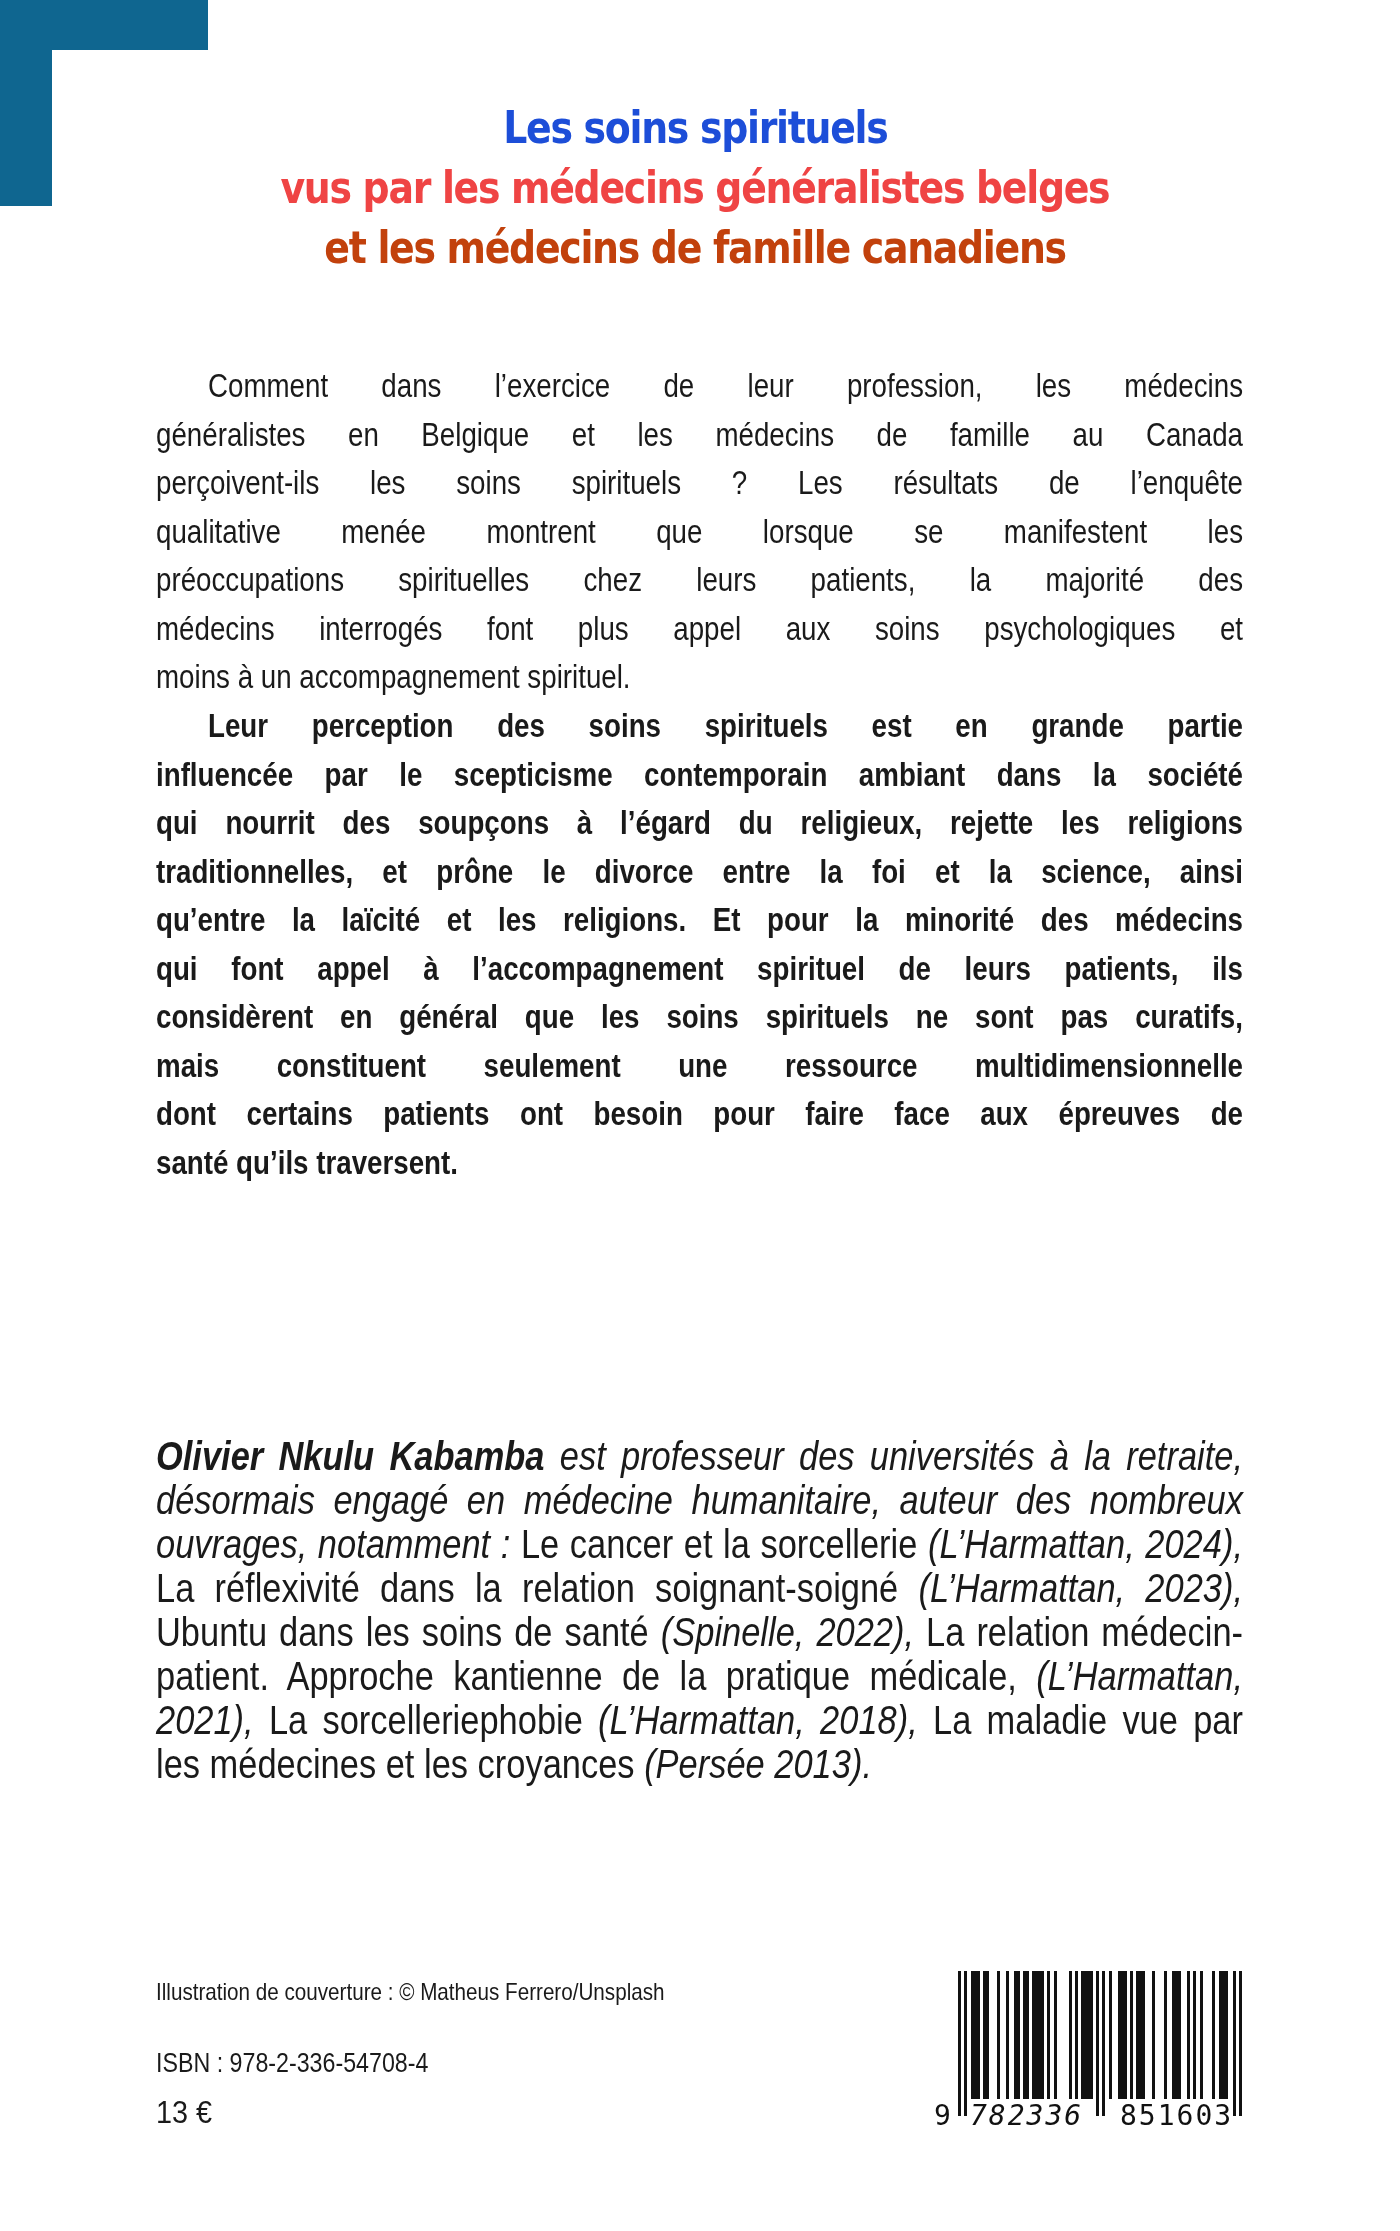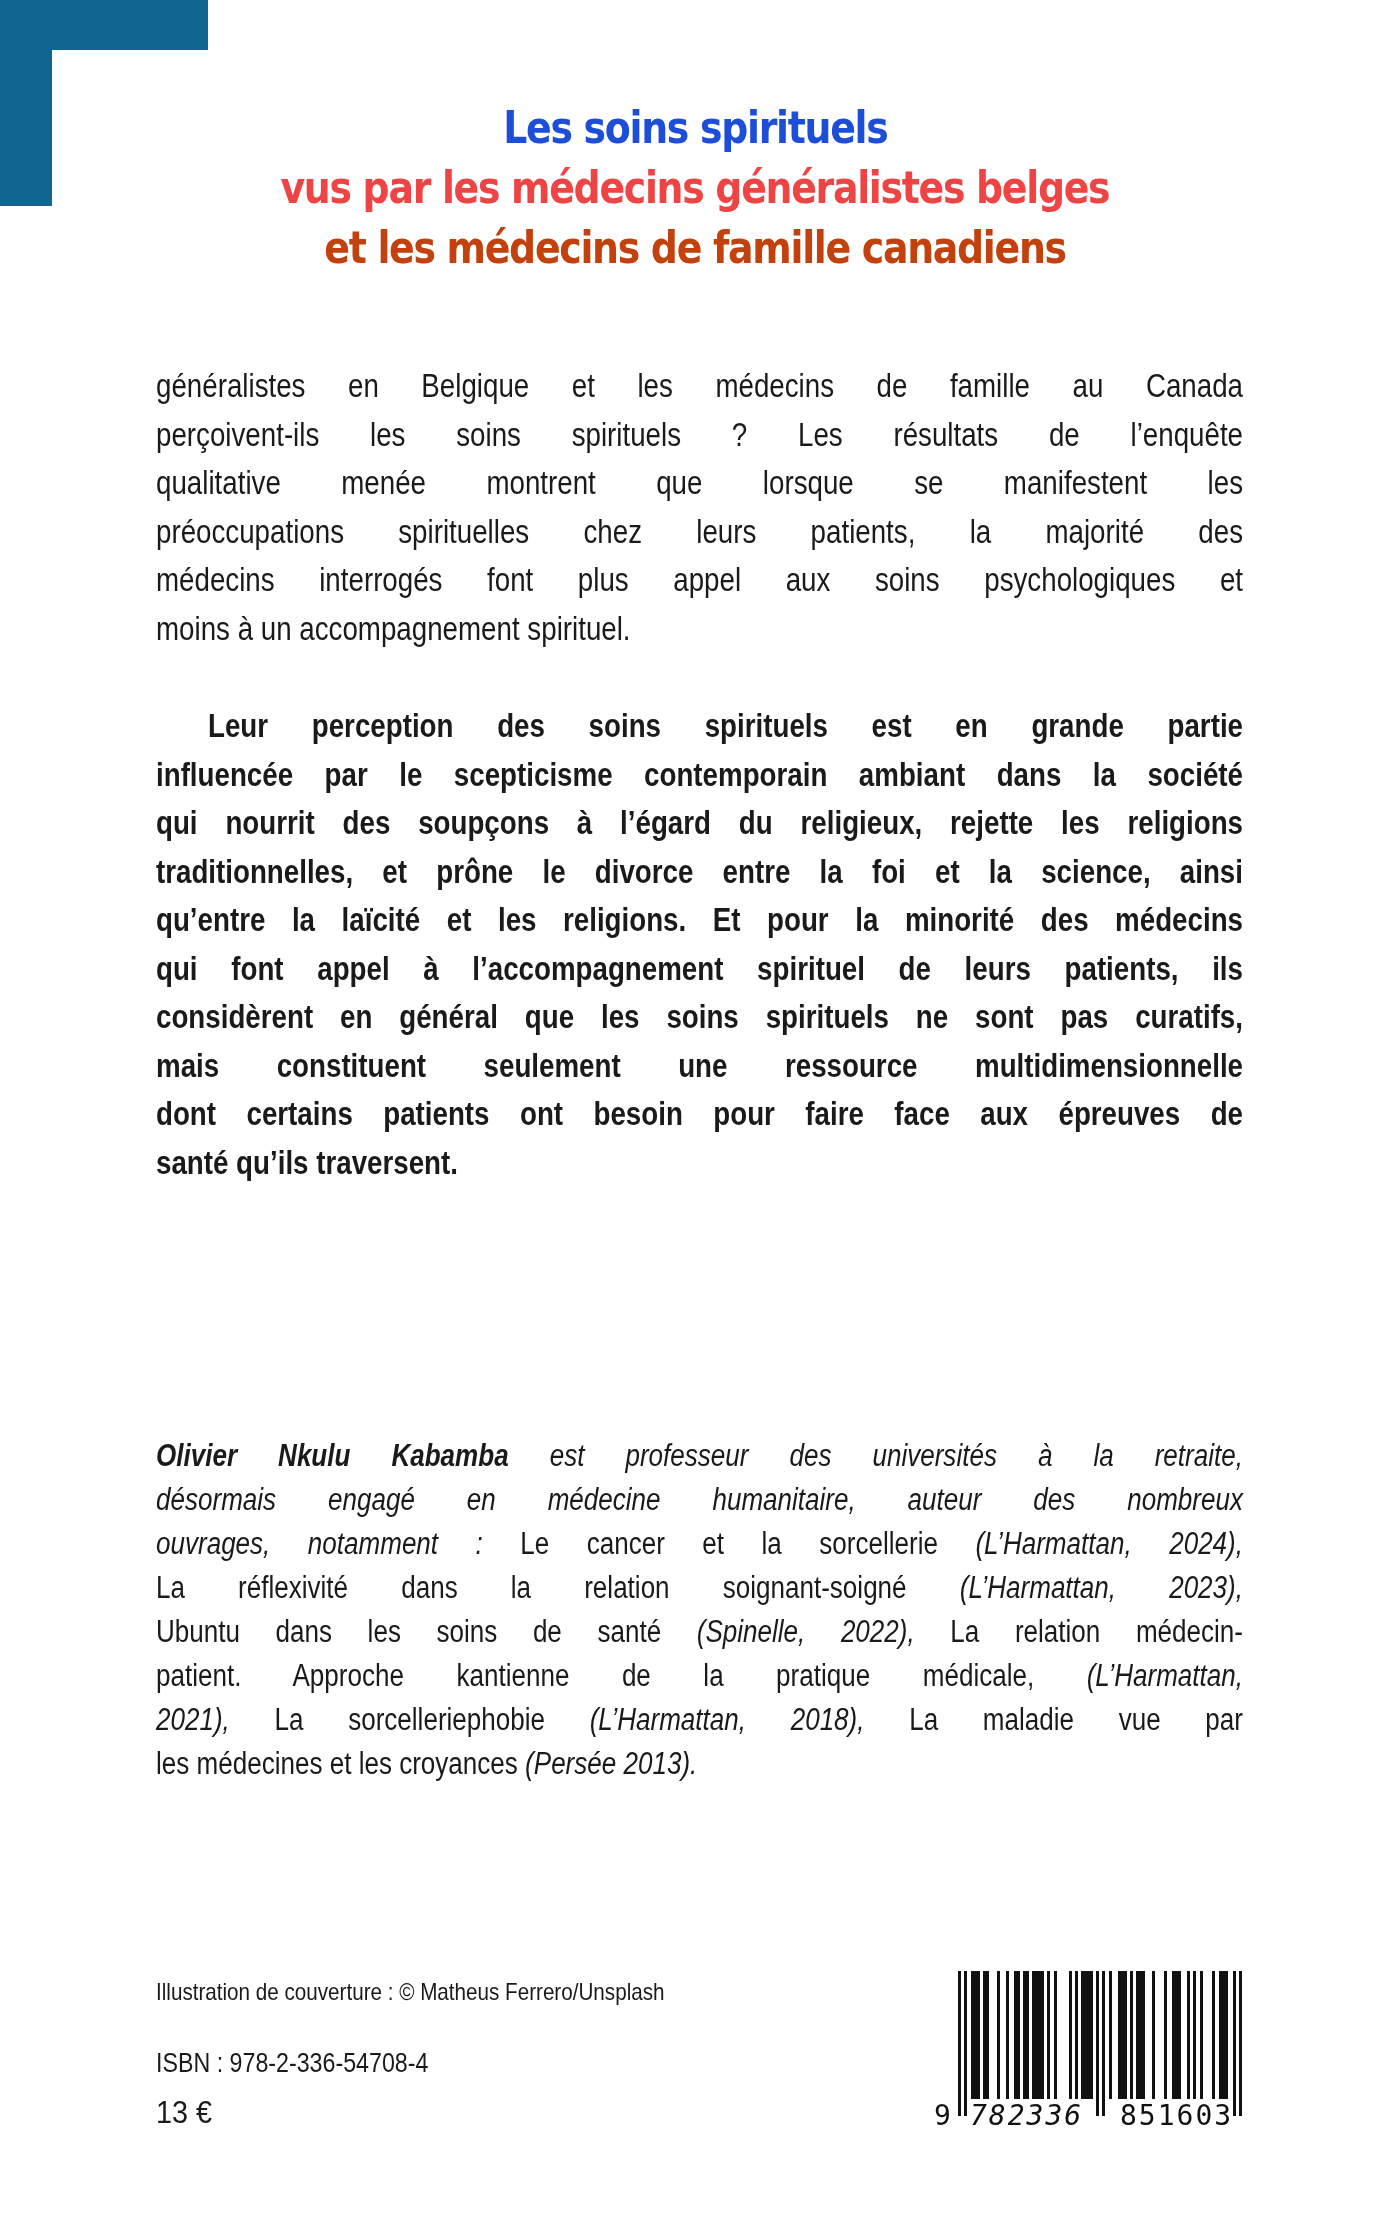--- a/index.html
+++ b/index.html
@@ -15,21 +15,21 @@
   .text-block { position: absolute; left: 156px; width: 1087px; }
   .line { display: block; white-space: nowrap; text-align: justify; text-align-last: justify; height: 48.5px; line-height: 48.5px; font-size: 33px; overflow: visible; }
   .line.last { text-align-last: left; }
   .line.indent { padding-left: 52px; }
   .line-inner { display: block; transform: scaleX(0.84); transform-origin: left center; width: calc(100% / 0.84); text-align: justify; text-align-last: inherit; white-space: normal; }
 
   .para1 { top: 362px; }
   .para2 { top: 702px; font-weight: bold; }
 
   .bio { position: absolute; left: 156px; width: 1087px; top: 1434px; }
-  .bio .line { height: 44px; line-height: 44px; font-size: 31px; }
+  .bio .line { height: 44px; line-height: 44px; font-size: 41px; }
   .bio .line-inner { transform: scaleX(0.84); width: calc(100% / 0.84); }
   .it { font-style: italic; }
   .bi { font-style: italic; font-weight: bold; }
 
   .credit { position: absolute; left: 156px; top: 1978px; font-size: 24px; white-space: nowrap; transform: scaleX(0.86); transform-origin: left center; }
   .isbn { position: absolute; left: 156px; top: 2048px; font-size: 27px; white-space: nowrap; transform: scaleX(0.86); transform-origin: left center; }
   .price { position: absolute; left: 156px; top: 2094px; font-size: 32px; white-space: nowrap; transform: scaleX(0.9); transform-origin: left center; }
 
   .barcode { position: absolute; left: 934px; top: 1971px; width: 318px; height: 160px; }
   .barcode svg { display: block; }
@@ -44,20 +44,23 @@
 <div class="corner-top" style="background: rgb(15, 102, 144);"></div>
 <div class="corner-stem" style="background: rgb(15, 102, 144);"></div>
 
 <div class="title">
   <span class="title-line" style="color: #1d4ed8;"><span>Les soins spirituels</span></span>
   <span class="title-line" style="color: #ef4444;"><span>vus par les médecins généralistes belges</span></span>
   <span class="title-line" style="color: #c2410c;"><span>et les médecins de famille canadiens</span></span>
 </div>
 
 <div class="text-block para1">
+  <div class="line indent">
+      <span class="line-inner">Comment dans l’exercice de leur profession, les médecins</span>
+    </div>
   <div class="line">
       <span class="line-inner">généralistes en Belgique et les médecins de famille au Canada</span>
     </div>
   <div class="line">
       <span class="line-inner">perçoivent-ils les soins spirituels ? Les résultats de l’enquête</span>
     </div>
   <div class="line">
       <span class="line-inner">qualitative menée montrent que lorsque se manifestent les</span>
     </div>
   <div class="line">

